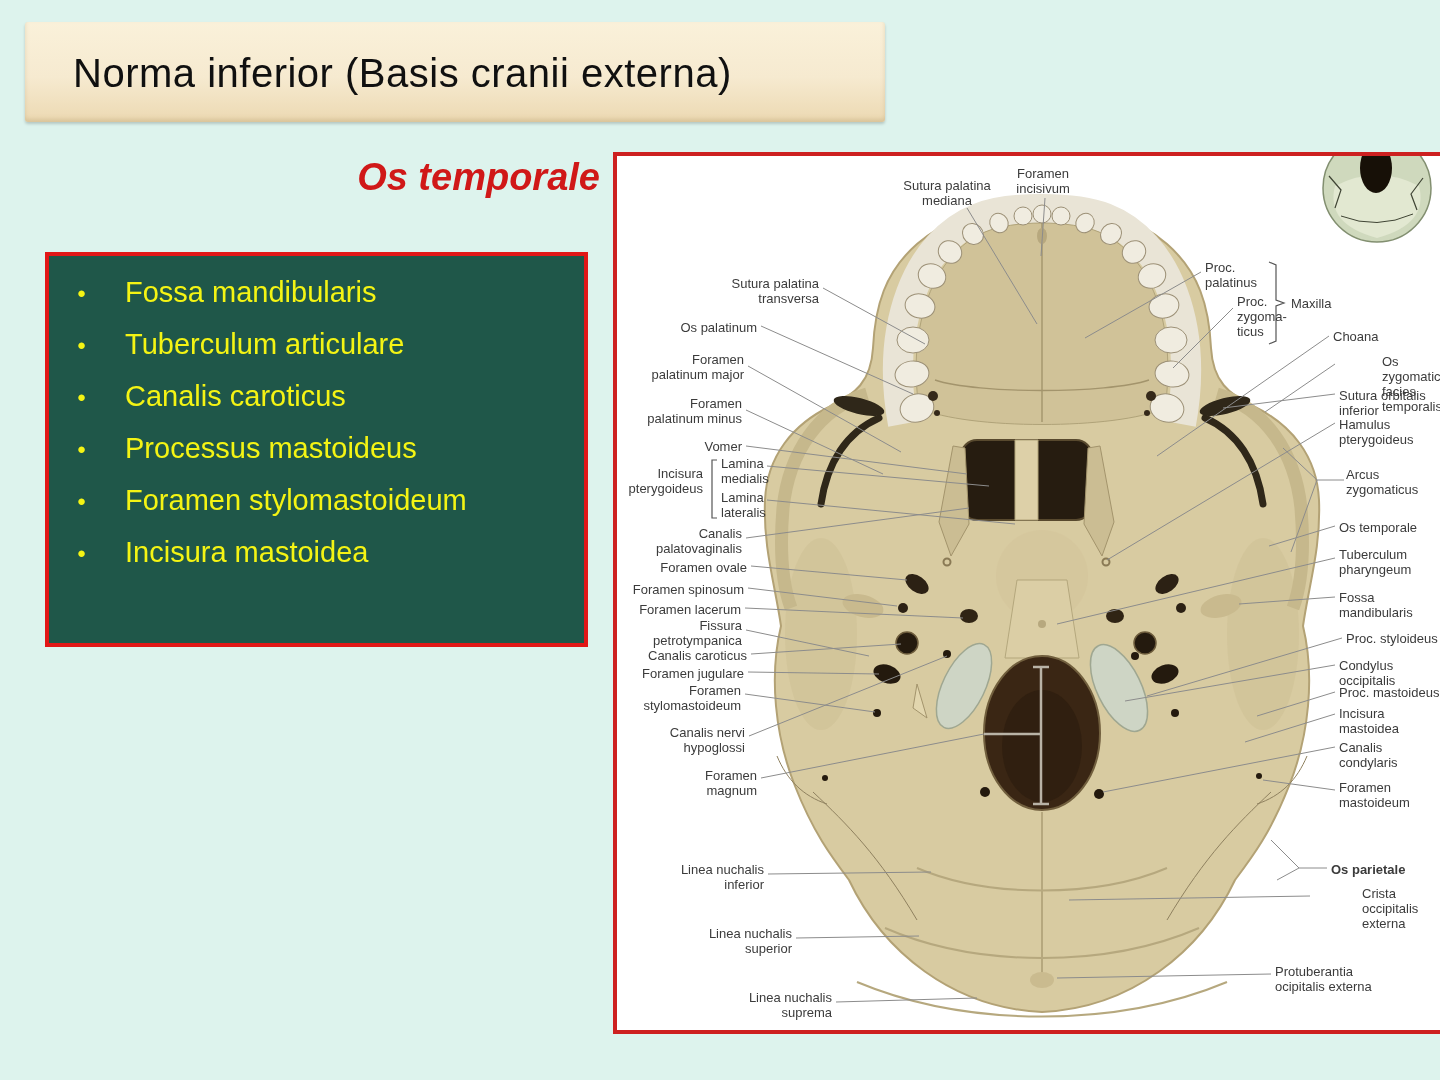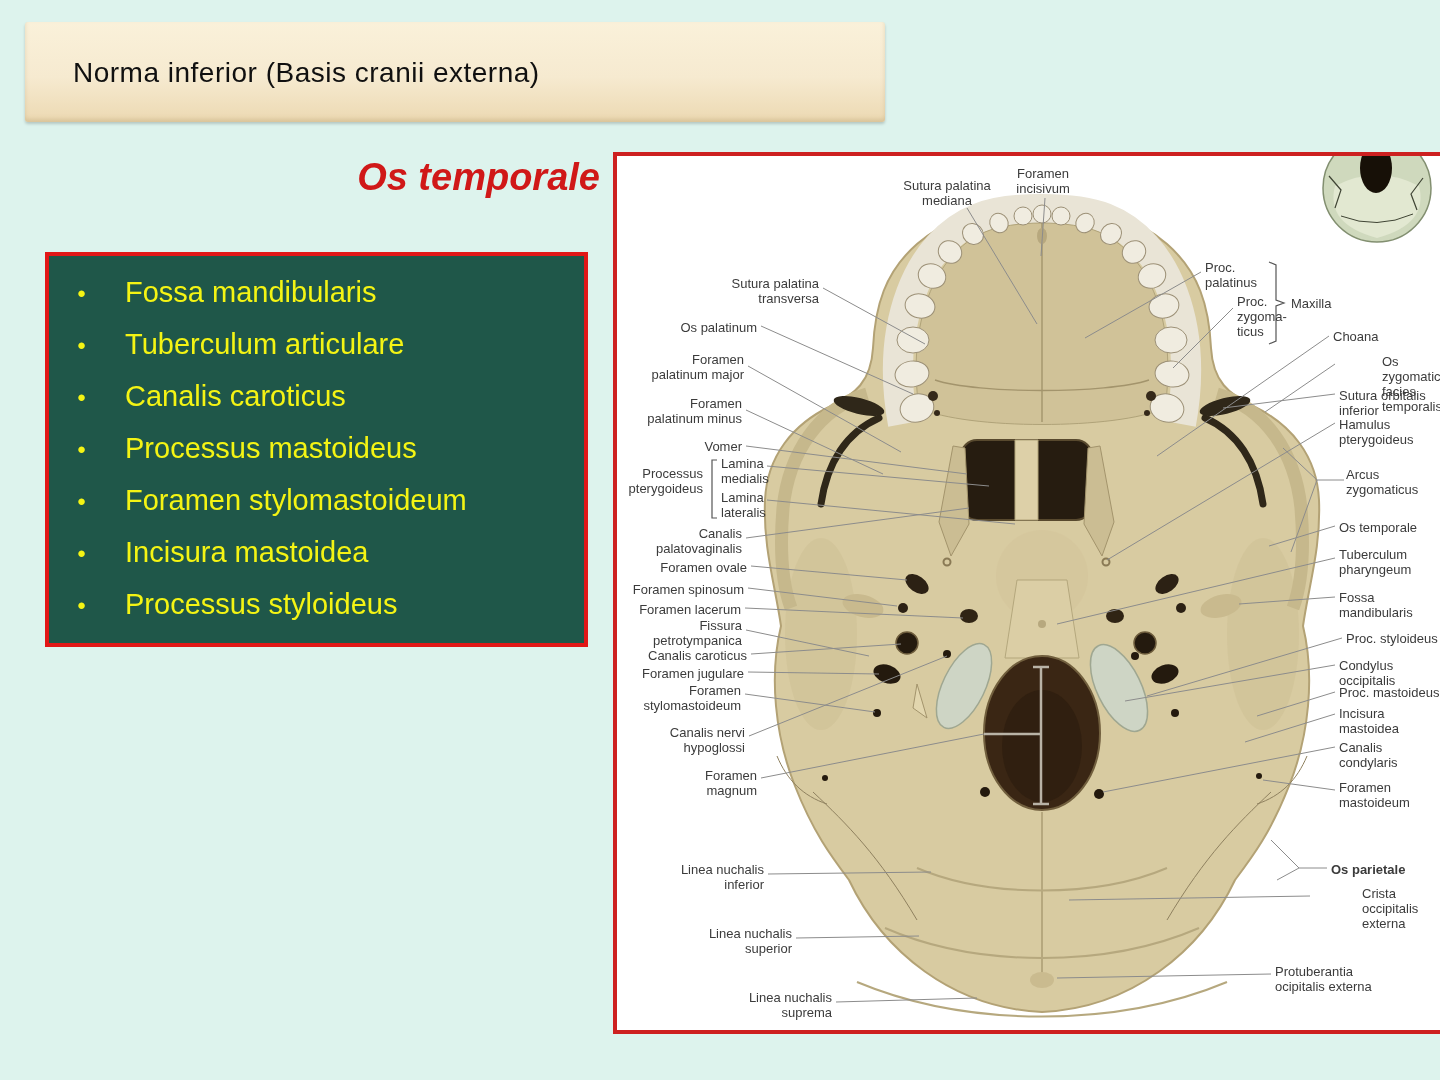--- a/index.html
+++ b/index.html
@@ -3,21 +3,21 @@
 <meta charset="utf-8">
 <style>
   html,body{margin:0;padding:0;width:1440px;height:1080px;overflow:hidden;
     background:#ddf3ed;font-family:"Liberation Sans",sans-serif;}
   .stage{position:relative;width:1440px;height:1080px;}
 
   
   .title-bar{position:absolute;left:25px;top:22px;width:860px;height:100px;
     background:linear-gradient(180deg,#faf1da 0%,#f6ead0 55%,#ecd9b2 100%);
     border-radius:3px;box-shadow:0 2px 3px rgba(0,0,0,.18), inset 0 -3px 4px rgba(160,130,80,.25);}
-  .title-bar h1{margin:0;padding:0 0 0 48px;line-height:102px;font-size:28px;
+  .title-bar h1{margin:0;padding:0 0 0 48px;line-height:102px;font-size:40px;
     font-weight:400;color:#101010;letter-spacing:.5px;white-space:nowrap;}
 
   
   .section-heading{position:absolute;left:40px;top:156px;width:560px;text-align:right;
     font-size:38px;font-weight:bold;font-style:italic;color:#d01818;}
 
   
   .topic-box{position:absolute;left:45px;top:252px;width:543px;height:395px;
     box-sizing:border-box;background:#1f5749;border:4px solid #e21717;}
   .topic-box ul{list-style:none;margin:12px 0 0 0;padding:0 0 0 18px;}
@@ -46,21 +46,20 @@
   <div class="section-heading">Os temporale</div>
 
   <div class="topic-box">
     <ul>
         <li>Fossa mandibularis</li>
         <li>Tuberculum articulare</li>
         <li>Canalis caroticus</li>
         <li>Processus mastoideus</li>
         <li>Foramen stylomastoideum</li>
         <li>Incisura mastoidea</li>
-        <li>Processus styloideus</li>
       </ul>
   </div>
 
   <div class="figure">
     <div class="figure-inner">
 
       <svg width="823" height="874" viewBox="0 0 823 874">
 
         <g>
           <path d="M425,48 C372,48 330,62 300,88 C268,116 258,150 256,192 C254,226 238,238 214,250
@@ -236,21 +235,21 @@
           <div class="fig-label" style="top: 10px; left: 426px; transform: translateX(-50%); text-align: center;">Foramen
 incisivum</div>
           <div class="fig-label" style="top: 120px; right: 621px; text-align: right;">Sutura palatina
 transversa</div>
           <div class="fig-label" style="top: 164px; right: 683px; text-align: left;">Os palatinum</div>
           <div class="fig-label" style="top: 196px; right: 696px; text-align: right;">Foramen
 palatinum major</div>
           <div class="fig-label" style="top: 240px; right: 698px; text-align: right;">Foramen
 palatinum minus</div>
           <div class="fig-label" style="top: 283px; right: 698px; text-align: right;">Vomer</div>
-          <div class="fig-label" style="top: 310px; right: 737px; text-align: right;">Processus
+          <div class="fig-label" style="top: 310px; right: 737px; text-align: right;">Incisura
 pterygoideus</div>
           <div class="fig-label" style="top: 300px; left: 104px;">Lamina
 medialis</div>
           <div class="fig-label" style="top: 334px; left: 104px;">Lamina
 lateralis</div>
           <div class="fig-label" style="top: 370px; right: 698px; text-align: right;">Canalis
 palatovaginalis</div>
           <div class="fig-label" style="top: 404px; right: 693px; text-align: right;">Foramen ovale</div>
           <div class="fig-label" style="top: 426px; right: 696px; text-align: right;">Foramen spinosum</div>
           <div class="fig-label" style="top: 446px; right: 699px; text-align: right;">Foramen lacerum</div>

